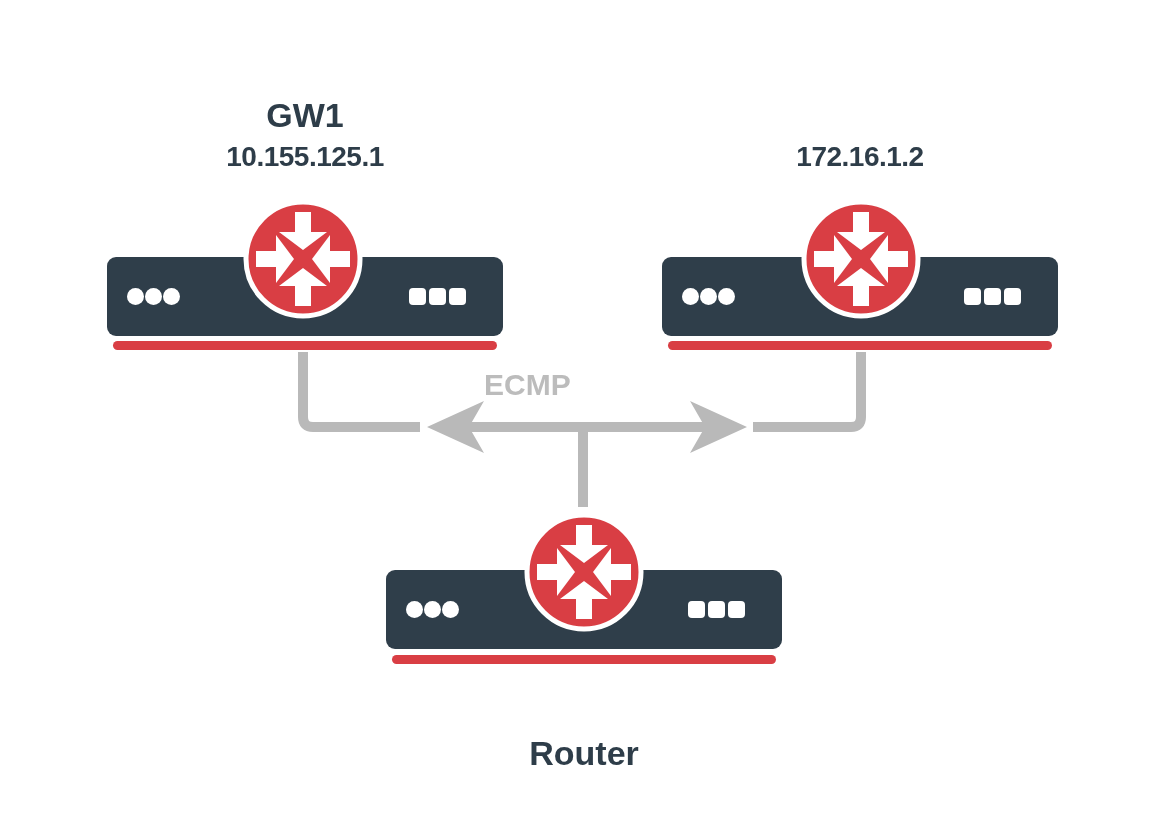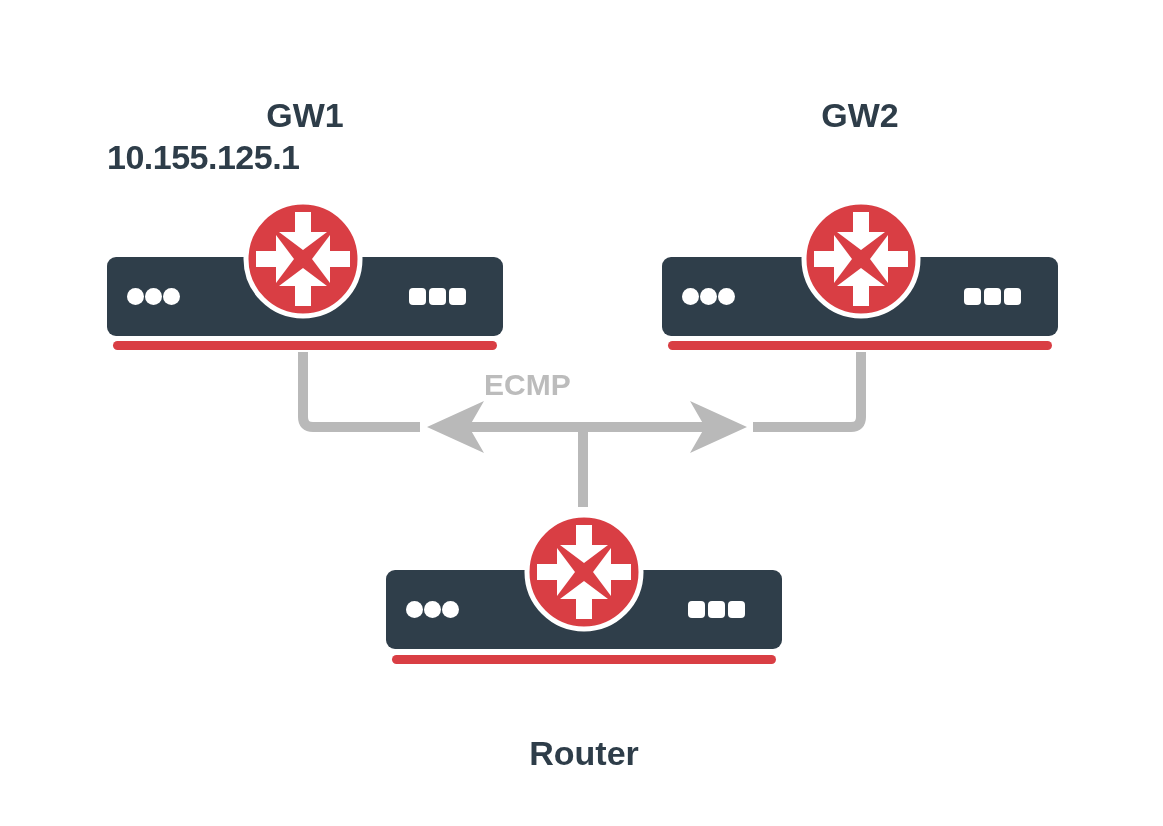--- a/index.html
+++ b/index.html
@@ -23,23 +23,24 @@
     position: absolute;
     font-size: 34px;
     font-weight: bold;
     color: #2e3d49;
     text-align: center;
     line-height: 38px;
     letter-spacing: 0px;
   }
   .node-ip {
     position: absolute;
-    font-size: 34px;
+    font-size: 28px;
     font-weight: bold;
     color: #2e3d49;
+    text-align: center;
     line-height: 32px;
     letter-spacing: -0.5px;
   }
   .chassis {
     position: absolute;
     width: 396px;
     height: 79px;
     background: #2f3e4a;
     border-radius: 9px;
   }
@@ -146,21 +147,21 @@
       <circle cx="65" cy="65" r="57" fill="#d93e44" stroke="#ffffff" stroke-width="5"></circle>
       <g fill="#ffffff">
         <polygon id="arr1" points="57,18 73,18 73,38 89,38 65,56 41,38 57,38"></polygon>
         <use href="#arr1" transform="rotate(90 65 65)"></use>
         <use href="#arr1" transform="rotate(180 65 65)"></use>
         <use href="#arr1" transform="rotate(270 65 65)"></use>
       </g>
     </svg>
   </div>
 
-  <div class="node-name gw2-name">GW2</div>
+  <div class="node-ip gw2-ip">172.16.1.2</div>
   <div class="chassis gw2-chassis">
     <div class="leds">
       <div class="led"></div>
       <div class="led"></div>
       <div class="led"></div>
     </div>
     <div class="ports">
       <div class="port"></div>
       <div class="port"></div>
       <div class="port"></div>

